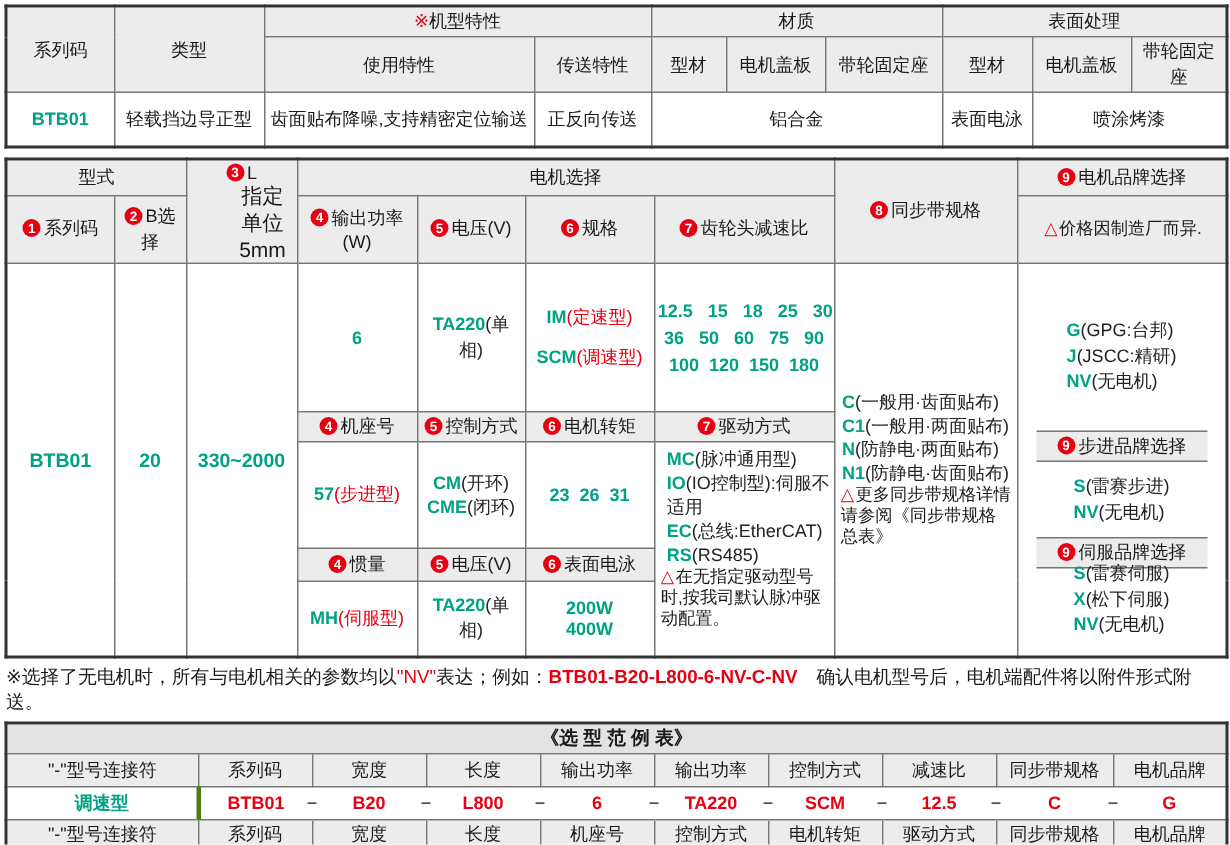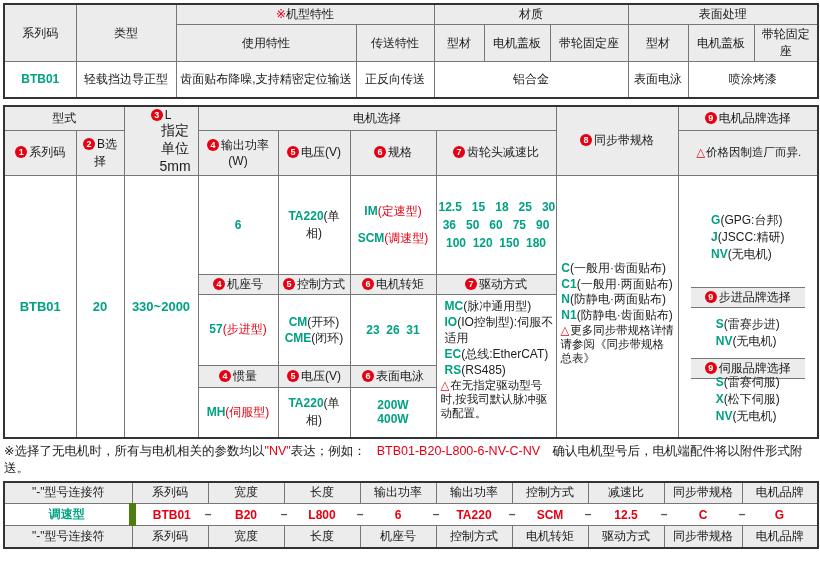--- a/index.html
+++ b/index.html
@@ -34,27 +34,27 @@
   .bseg{display:flex;align-items:center;justify-content:center;}
   .bseg > div{text-align:left;line-height:17px;}
   .bA{height:99px;}
   .bband{height:19px;background:#ececec;border-top:1px solid #777;border-bottom:1px solid #777;display:flex;align-items:center;justify-content:center;}
   .bC{height:50px;}
   .bD{height:19px;}
   .bE{height:46px;align-items:flex-end;}
   .note9{text-align:center;font-size:11.5px;padding-left:4px;}
   
   .notes{margin:4px 0 3px 1px;font-size:12.5px;line-height:1.4;text-align:left;}
-  .notes .code{color:#E60012;font-weight:normal;margin-left:11px;}
+  .notes .code{color:#E60012;font-weight:bold;}
   
   .t3 .title-cell{background:#e3e3e3;font-weight:bold;font-size:12.5px;height:20px;}
   .t3 td{height:22px;}
   .t3 .hrow td{background:#ececec;}
   .t3 .ev{position:relative;border-left:none;border-right:none;color:#E60012;font-weight:bold;overflow:visible;}
-  .t3 .elabel{border-right:7px solid #4d7c0f;}
+  .t3 .elabel{border-right:3px solid #4d7c0f;}
   .t3 .type-label{color:#00A283;font-weight:bold;}
   .dash{position:absolute;left:0;top:50%;transform:translate(-50%,-54%);color:#555;font-weight:bold;}
   .gap{height:6px;}
 </style>
 </head>
 <body>
 
 <div class="page">
 
 
@@ -254,20 +254,23 @@
         <col style="width:76px">
         <col style="width:76px">
         <col style="width:76px">
       <col style="width:76px">
         <col style="width:76px">
         <col style="width:76px">
         <col style="width:78px">
         <col style="width:76px">
     </colgroup>
     <tbody>
+        <tr>
+          <td class="title-cell" colspan="10">《选 型 范 例 表》</td>
+        </tr>
     <tr class="hrow">
       <td>"-"型号连接符</td>
       <td>系列码</td>
       <td>宽度</td>
       <td>长度</td>
       <td>输出功率</td>
       <td>输出功率</td>
       <td>控制方式</td>
       <td>减速比</td>
       <td>同步带规格</td>

